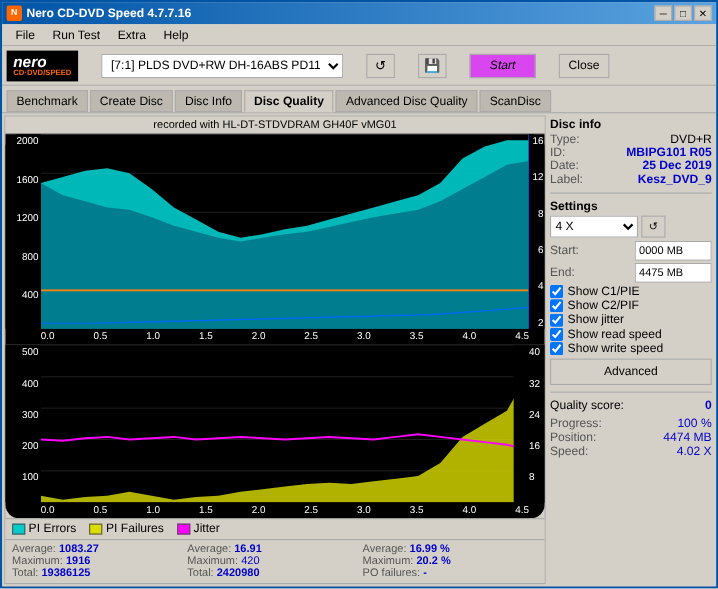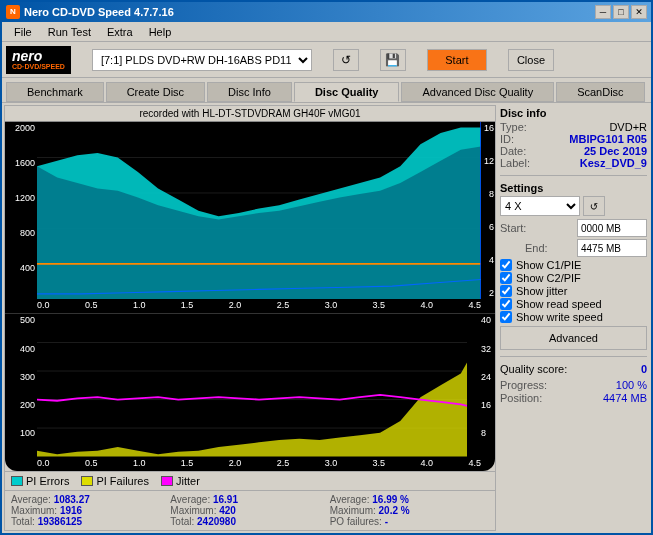--- a/index.html
+++ b/index.html
@@ -14,26 +14,26 @@
     .title-btn.close { background: #d4d0c8; }
     
     
     .menu-bar { background: #d4d0c8; height: 20px; display: flex; align-items: center; padding: 0 4px; border-bottom: 1px solid #aaa; }
     .menu-item { padding: 2px 8px; cursor: pointer; font-size: 11px; color: #000; }
     
     
     .toolbar { background: #d4d0c8; height: 36px; display: flex; align-items: center; padding: 2px 4px; gap: 21px; border-bottom: 1px solid #aaa; }
     .drive-select { height: 22px; background: white; border: 1px solid #aaa; padding: 0 4px; font-size: 11px; width: 220px; }
     .toolbar-btn { height: 22px; background: #d4d0c8; border: 1px solid #aaa; padding: 0 8px; cursor: pointer; font-size: 11px; min-width: 30px; display: flex; align-items: center; justify-content: center; }
-    .toolbar-btn.start { background: #f97316; min-width: 60px; }
+    .toolbar-btn.start { background: #d946ef; min-width: 60px; font-style: italic; }
     .toolbar-icon-btn { width: 26px; height: 22px; background: #d4d0c8; border: 1px solid #aaa; cursor: pointer; display: flex; align-items: center; justify-content: center; font-size: 12px; }
     
     
     .tabs { display: flex; padding: 4px 4px 0; gap: 2px; background: #d4d0c8; }
-    .tab { padding: 3px 20px; border: 1px solid #aaa; background: #d4d0c8; cursor: pointer; font-size: 11px; border-bottom: none; }
+    .tab { padding: 3px 8px; border: 1px solid #aaa; background: #d4d0c8; cursor: pointer; font-size: 11px; border-bottom: none; }
     .tab.active { background: #d4d0c8; border-bottom: 1px solid #d4d0c8; z-index: 1; font-weight: bold; }
     .tab:not(.active) { background: #bdb9b0; border-bottom: 1px solid #aaa; }
     
     
     .main-content { display: flex; flex: 1; background: #d4d0c8; border-top: 1px solid #aaa; }
     .legend-item { display: flex; align-items: center; gap: 3px; }
     
     
     .right-panel { width: 155px; padding: 4px; display: flex; flex-direction: column; gap: 3px; }
     .speed-select { width: 80px; height: 20px; border: 1px solid #aaa; background: white; font-size: 11px; }
@@ -226,21 +226,21 @@
       <div style="background:#d4d0c8;padding:3px 6px;display:flex;gap:0;border-top:1px solid #aaa;">
 
         <div style="flex:1;">
           <div style="font-size:10px;color:#555;"><span>Average:</span> <span style="color:#0000cc;font-weight:bold;">1083.27</span></div>
           <div style="font-size:10px;color:#555;"><span>Maximum:</span> <span style="color:#0000cc;font-weight:bold;">1916</span></div>
           <div style="font-size:10px;color:#555;"><span>Total:</span> <span style="color:#0000cc;font-weight:bold;">19386125</span></div>
         </div>
 
         <div style="flex:1;">
           <div style="font-size:10px;color:#555;"><span>Average:</span> <span style="color:#0000cc;font-weight:bold;">16.91</span></div>
-          <div style="font-size:10px;color:#555;"><span>Maximum:</span> <span style="color:#0000cc;font-weight:bold;">420</span></div>
+          <div style="font-size:10px;color:#555;"><span>Maximum:</span> <span style="color:#0000cc;font-weight:normal;">420</span></div>
           <div style="font-size:10px;color:#555;"><span>Total:</span> <span style="color:#0000cc;font-weight:bold;">2420980</span></div>
         </div>
 
         <div style="flex:1;">
           <div style="font-size:10px;color:#555;"><span>Average:</span> <span style="color:#0000cc;font-weight:bold;">16.99 %</span></div>
           <div style="font-size:10px;color:#555;"><span>Maximum:</span> <span style="color:#0000cc;font-weight:bold;">20.2 %</span></div>
           <div style="font-size:10px;color:#555;"><span>PO failures:</span> <span style="color:#0000cc;font-weight:bold;">-</span></div>
         </div>
       </div>
     </div>
@@ -278,21 +278,21 @@
             <option>1 X</option>
             <option>Max</option>
           </select>
           <button class="refresh-btn" title="Refresh">↺</button>
         </div>
         <div style="display:flex;justify-content:space-between;align-items:center;font-size:11px;margin:2px 0;">
           <span style="color:#555;">Start:</span>
           <input class="range-val" type="text" value="0000 MB" readonly="" style="">
         </div>
         <div style="display:flex;justify-content:space-between;align-items:center;font-size:11px;margin:2px 0;">
-          <span style="color:#555;margin-left:25px;">End:</span>
+          <span style="color:#555;">End:</span>
           <input class="range-val" type="text" value="4475 MB" readonly="" style="">
         </div>
         <div class="checkbox-row">
           <input type="checkbox" checked="" style="">
           <span>Show C1/PIE</span>
         </div>
         <div class="checkbox-row">
           <input type="checkbox" checked="" style="">
           <span>Show C2/PIF</span>
         </div>
@@ -320,16 +320,20 @@
 
       <div>
         <div style="display:flex;justify-content:space-between;font-size:11px;margin:1px 0;">
           <span style="color:#555;">Progress:</span>
           <span style="color:#0000cc;">100 %</span>
         </div>
         <div style="display:flex;justify-content:space-between;font-size:11px;margin:1px 0;">
           <span style="color:#555;">Position:</span>
           <span style="color:#0000cc;">4474 MB</span>
         </div>
+        <div style="display:flex;justify-content:space-between;font-size:11px;margin:1px 0;">
+          <span style="color:#555;">Speed:</span>
+          <span style="color:#0000cc;">4.02 X</span>
+        </div>
       </div>
     </div>
   </div>
 </div>
 
 </body></html>

